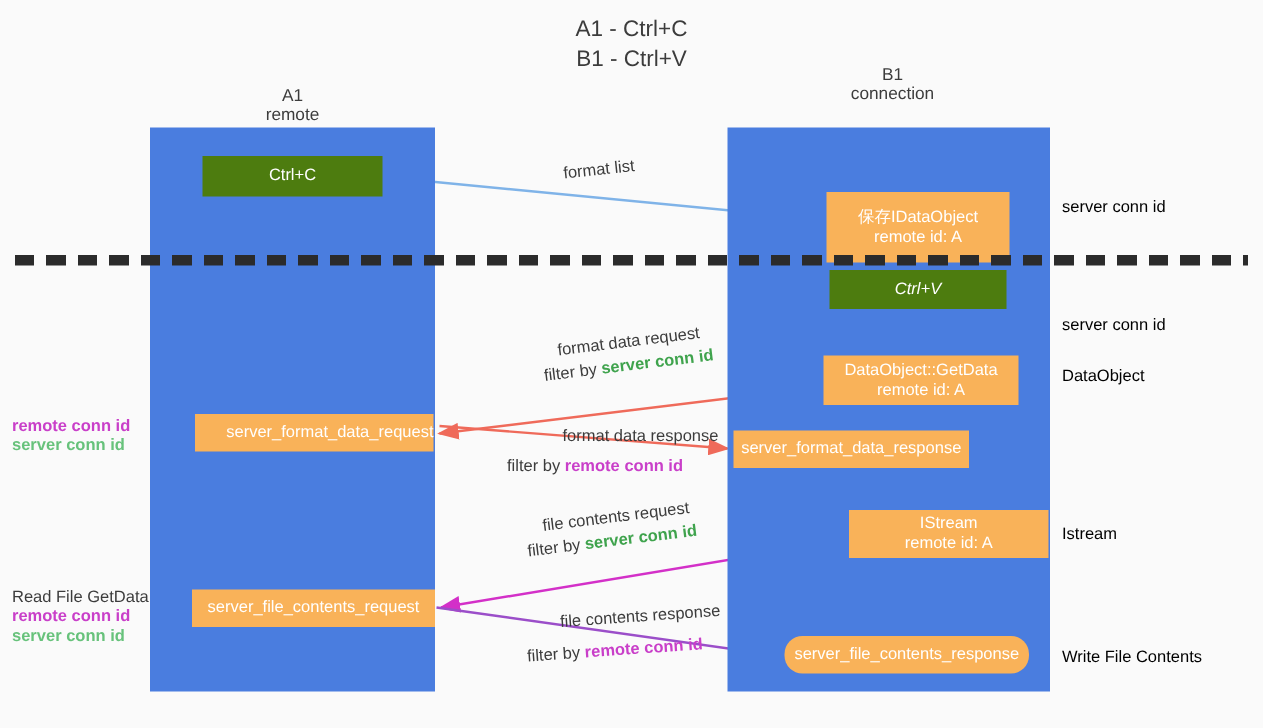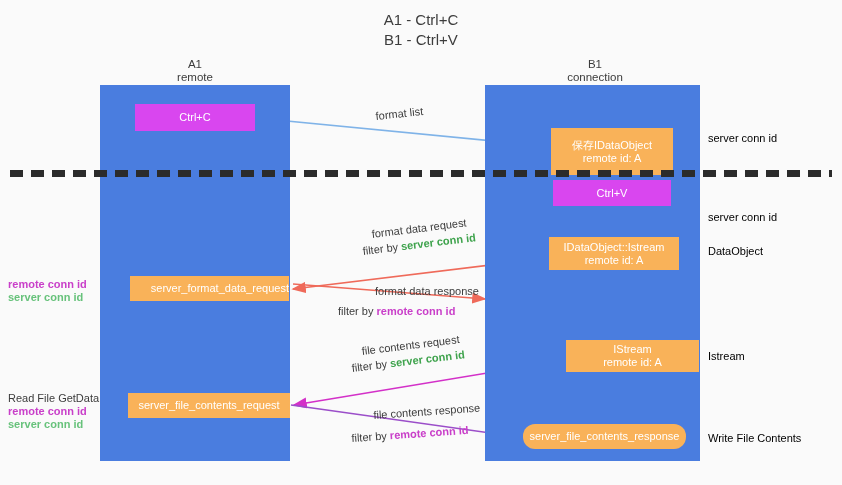--- a/index.html
+++ b/index.html
@@ -16,39 +16,39 @@
   #title{
     left:0;top:10px;width:842px;text-align:center;
     font-size:15px;color:#3c3c3c;line-height:20px;
   }
 
   
   .colhead{
     text-align:center;font-size:11.5px;color:#3c3c3c;line-height:13px;
   }
   #head-a1{left:120px;top:58px;width:150px;}
-  #head-b1{left:520px;top:58px;width:150px;}
+  #head-b1{left:520px;top:44px;width:150px;}
 
   
   .lane{background:#4a7ddf;}
   #lane-a{left:100px;top:85px;width:190px;height:376px;}
   #lane-b{left:485px;top:85px;width:215px;height:376px;}
 
   
   .box{
     box-sizing:border-box;
     display:flex;flex-direction:column;align-items:center;justify-content:center;
     color:#ffffff;font-size:11px;line-height:13px;text-align:center;
   }
-  .box.green{background:#d946ef;}
+  .box.green{background:#4d7c0f;}
   .box.orange{background:#f9b259;}
 
   #box-ctrlc{left:135px;top:104px;width:120px;height:27px;}
   #box-saveido{left:551px;top:128px;width:122px;height:47px;}
-  #box-ctrlv{left:553px;top:180px;width:118px;height:26px;}
+  #box-ctrlv{left:553px;top:180px;width:118px;height:26px;font-style:italic;}
   #box-getdata{left:549px;top:237px;width:130px;height:33px;}
   #box-sfdreq{left:130px;top:276px;width:159px;height:25px;align-items:flex-end;}
   #box-sfdresp{left:489px;top:287px;width:157px;height:25px;}
   #box-istream{left:566px;top:340px;width:133px;height:32px;}
   #box-sfcreq{left:128px;top:393px;width:162px;height:25px;}
   #box-sfcresp{left:523px;top:424px;width:163px;height:25px;border-radius:12px;}
 
   
   .edgelabel{font-size:11px;color:#3c3c3c;white-space:nowrap;}
   .edgelabel .g{color:#3fa34d;font-weight:bold;}
@@ -155,28 +155,31 @@
   <div class="abs box orange" id="box-saveido">
     <span>保存IDataObject</span>
     <span>remote id: A</span>
   </div>
 
   <div class="abs box green" id="box-ctrlv">
     <span>Ctrl+V</span>
   </div>
 
   <div class="abs box orange" id="box-getdata">
-    <span>IDataObject::Istream</span>
+    <span>DataObject::GetData</span>
     <span>remote id: A</span>
   </div>
 
   <div class="abs box orange" id="box-sfdreq">
     <span>server_format_data_request</span>
   </div>
 
+  <div class="abs box orange" id="box-sfdresp">
+    <span>server_format_data_response</span>
+  </div>
 
   <div class="abs box orange" id="box-istream">
     <span>IStream</span>
     <span>remote id: A</span>
   </div>
 
   <div class="abs box orange" id="box-sfcreq">
     <span>server_file_contents_request</span>
   </div>
 

